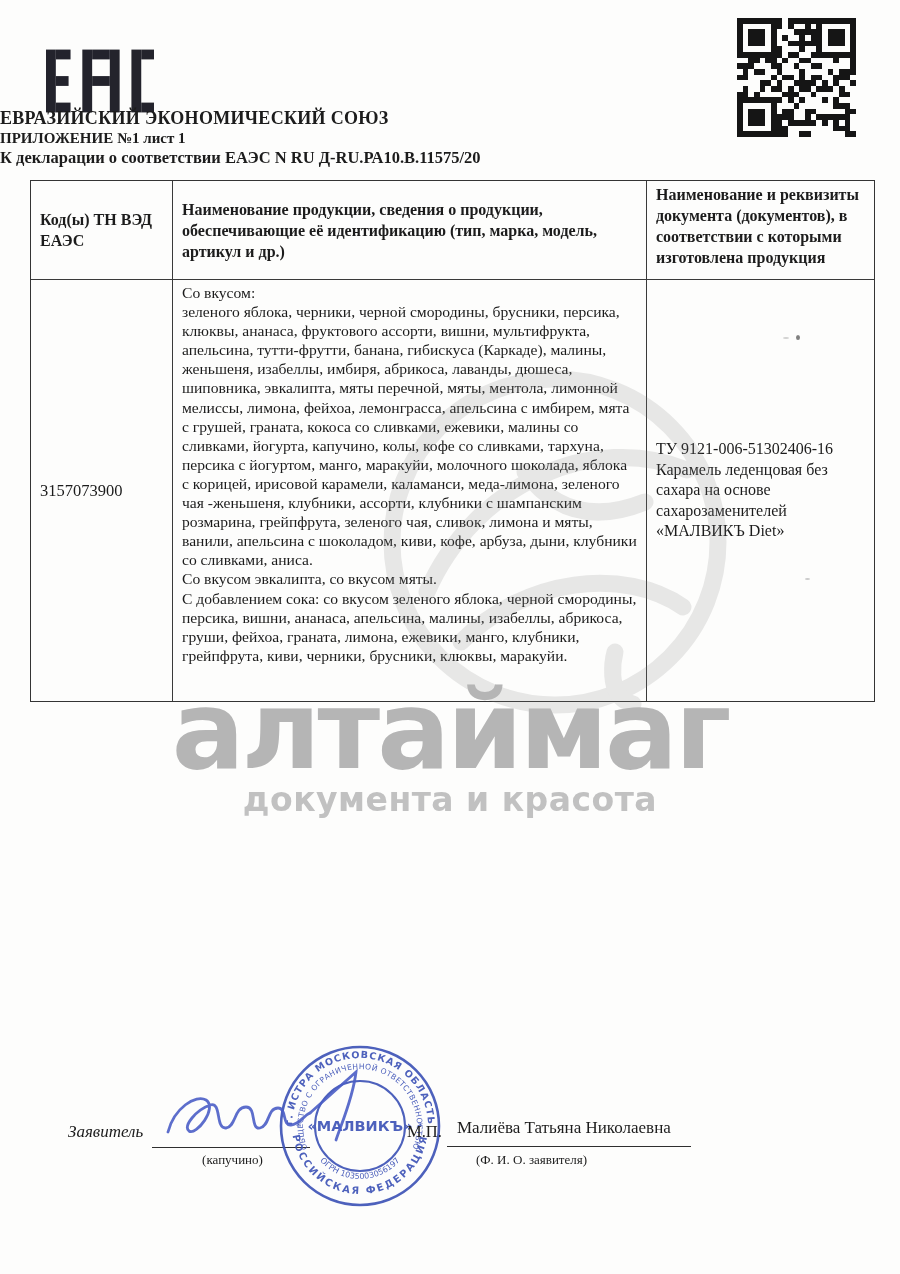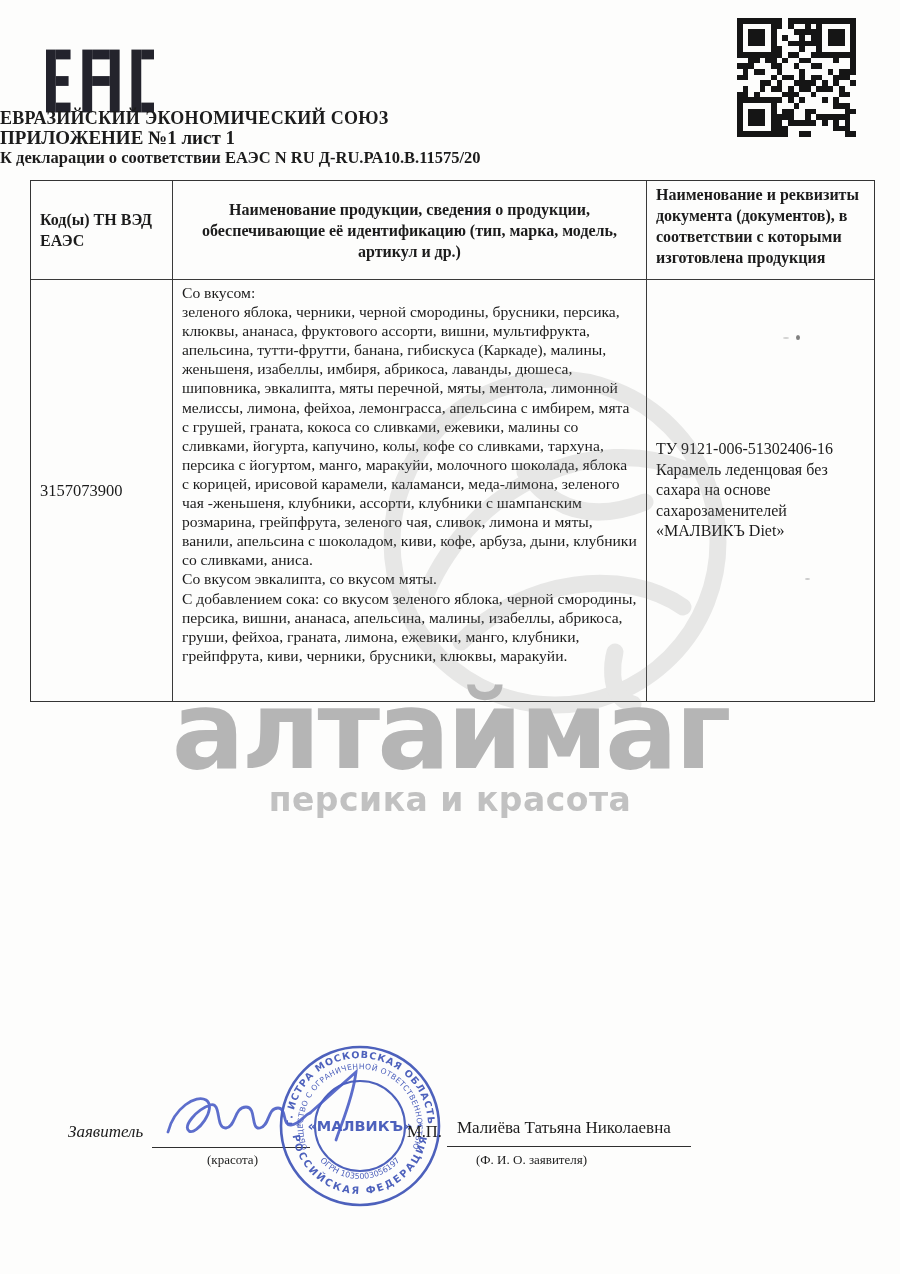--- a/index.html
+++ b/index.html
@@ -11,35 +11,35 @@
   
   .eac-logo{position:absolute;left:46px;top:48px;width:108px;height:66px;}
   
   .qr{position:absolute;left:737px;top:18px;width:119px;height:119px;
       display:grid;grid-template-columns:repeat(21,1fr);grid-template-rows:repeat(21,1fr);}
   .qr .m{background:transparent;}
   .qr .m.f{background:#151515;}
   
   .header{position:absolute;left:0;top:84px;width:100%;text-align:left;font-weight:bold;margin-top:24px;}
   .header .h1{font-size:18px;line-height:20px;letter-spacing:.3px;}
-  .header .h2{font-size:19px;line-height:20px;}
+  .header .h2{font-size:15px;line-height:20px;}
   .header .h3{font-size:16.5px;line-height:20px;}
   
   .doc-table{position:absolute;left:30px;top:180px;width:843px;border:1.6px solid #343434;
              display:flex;flex-direction:column;background:transparent;}
   .t-row{display:flex;width:100%;}
   .t-cell{box-sizing:border-box;border-right:1.4px solid #3a3a3a;padding:5px 9px;}
   .t-cell:last-child{border-right:none;}
   .c1{width:142px;}
   .c2{width:474px;}
   .c3{width:227px;}
   .t-head{border-bottom:1.5px solid #3a3a3a;height:98px;}
   .t-head .t-cell{font-weight:bold;font-size:16px;line-height:21px;display:flex;}
   .t-head .c1{align-items:center;}
-  .t-head .c2{align-items:center;text-align:center;}
+  .t-head .c2{align-items:center;}
   .t-head .c3{align-items:flex-start;padding-top:3px;}
   .t-body{height:421px;}
   .t-body .c1{display:flex;align-items:center;font-size:16.5px;}
   .t-body .c2{font-size:15.6px;line-height:19.1px;white-space:pre-line;padding-top:3px;}
   .t-body .c3{display:flex;align-items:center;font-size:16px;line-height:20.5px;white-space:pre-line;}
   
   .wm-logo{position:absolute;left:365px;top:352px;opacity:.17;pointer-events:none;}
   
   .wm-title{position:absolute;left:0;top:668px;width:100%;text-align:center;
             font-family:"DejaVu Sans",sans-serif;font-weight:bold;font-size:108px;
@@ -558,25 +558,25 @@
     <g fill="none" stroke="#7d7d7d" stroke-width="17" stroke-linecap="round">
       <circle cx="190" cy="190" r="163"></circle>
       <path d="M62,240 C110,130 230,80 322,118"></path>
       <path d="M96,290 C160,225 260,215 318,255"></path>
       <path d="M250,300 C250,300 238,345 268,352"></path>
       <path d="M160,120 C190,160 230,170 280,150"></path>
     </g>
   </svg>
 
   <div class="wm-title">алтаймаг</div>
-  <div class="wm-sub">персика и красота</div>
+  <div class="wm-sub">документа и красота</div>
 
   <div class="applicant-label">Заявитель</div>
   <div class="sig-line"></div>
-  <div class="sig-caption">(красота)</div>
+  <div class="sig-caption">(капучино)</div>
 
   <svg class="signature-svg" width="240" height="92" viewBox="0 0 240 92">
     <g fill="none" stroke="#4b5ec6" stroke-width="2.8" stroke-linecap="round" opacity=".9">
       <path d="M8,66 C14,42 36,28 46,34 C58,42 36,70 29,65 C23,60 36,44 50,39 C62,35 55,63 66,62 C76,61 74,41 86,41 C97,41 90,64 100,62 C110,60 107,42 118,42 C127,42 122,60 131,59 C140,58 143,50 150,47"></path>
       <path d="M150,47 L196,6 C193,32 182,56 176,74"></path>
     </g>
   </svg>
 
   <svg class="stamp" width="168" height="168" viewBox="0 0 168 168">
     <defs>

